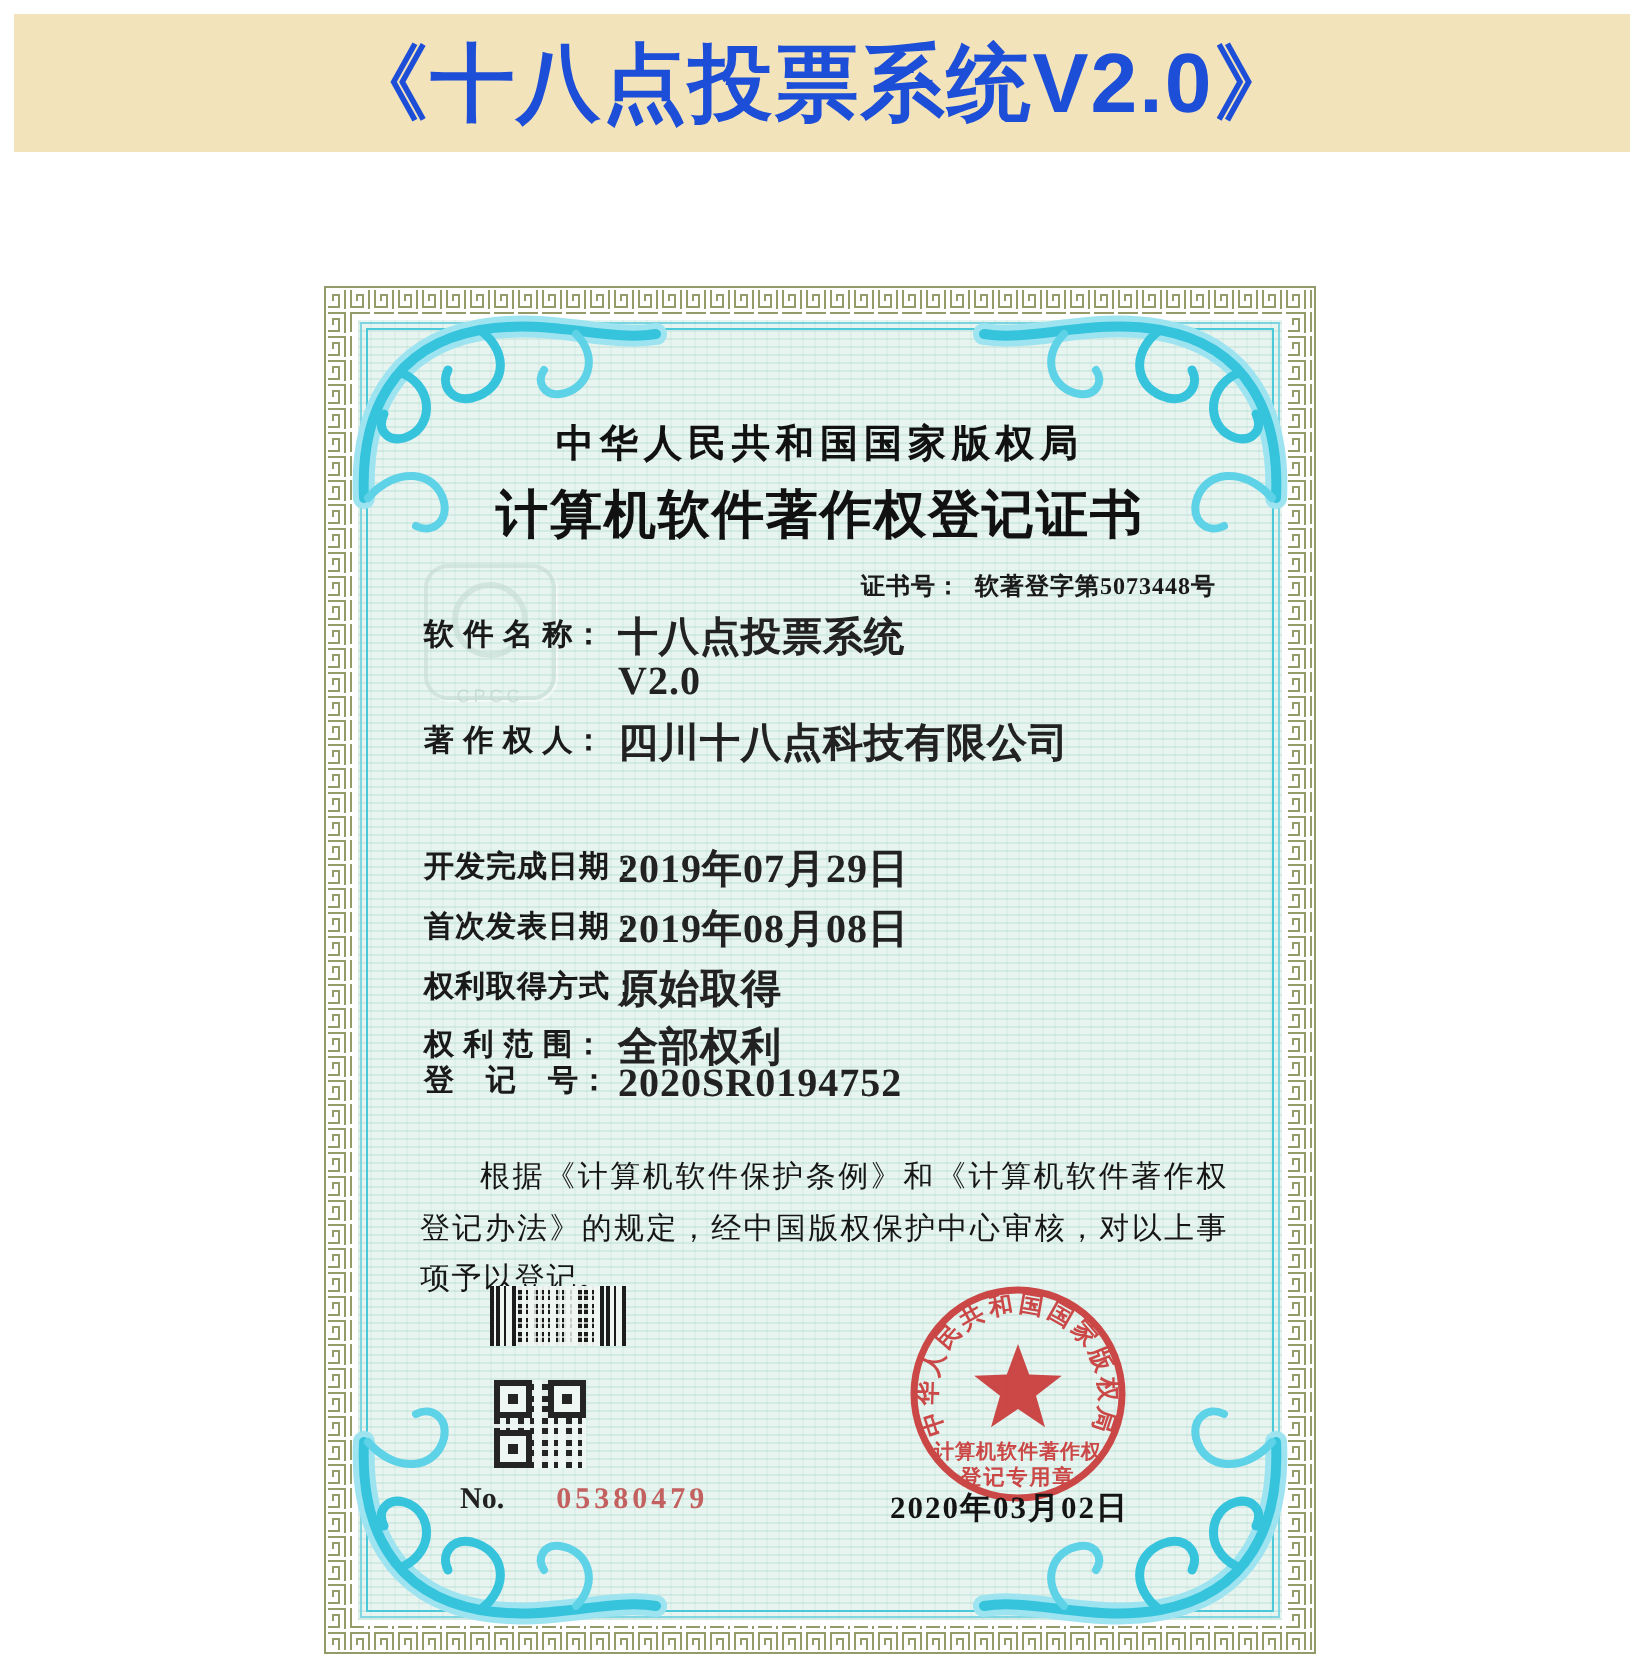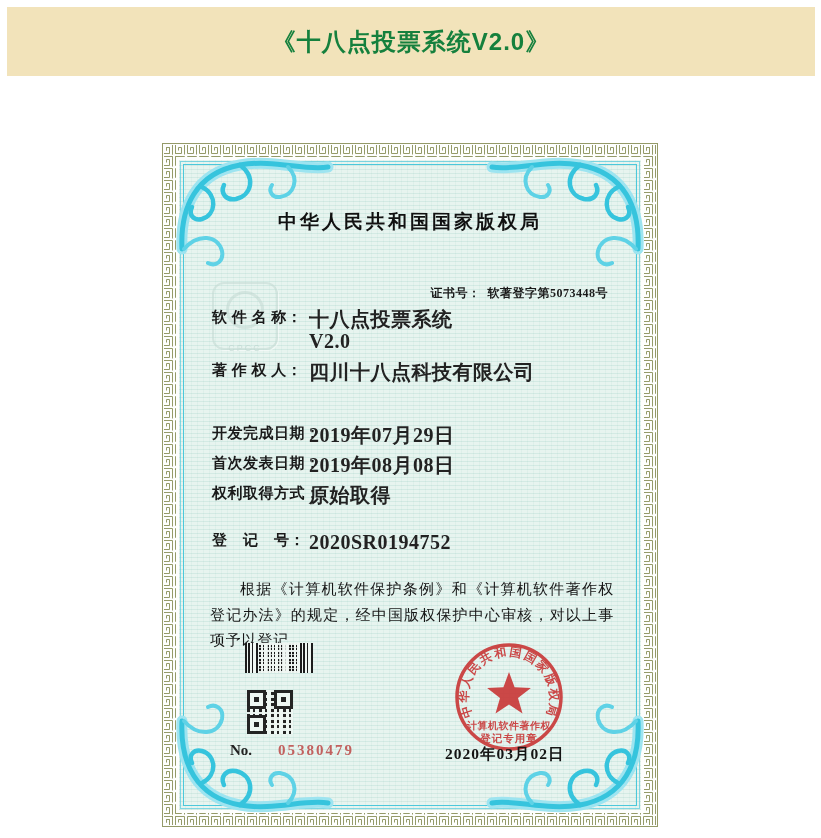--- a/index.html
+++ b/index.html
@@ -7,21 +7,21 @@
     width:821px;height:838px;position:relative;background:#ffffff;overflow:hidden;
     font-family:"Liberation Serif","DejaVu Serif",serif;color:#1a1a1a;
   }
   
   .banner{
     position:absolute;left:7px;top:7px;width:808px;height:69px;
     background:#f2e3ba;display:flex;align-items:center;justify-content:center;
   }
   .banner-title{
     font-family:"Liberation Sans","DejaVu Sans",sans-serif;
-    font-weight:bold;font-size:24px;color:#15803d;letter-spacing:1px;
+    font-weight:bold;font-size:42px;color:#1d4ed8;letter-spacing:1px;
   }
   
   .certificate{
     position:absolute;left:162px;top:143px;width:496px;height:684px;background:#fdfefd;
   }
   .frame-svg,.orn-svg{position:absolute;left:0;top:0;width:496px;height:684px;pointer-events:none;}
   .frame-svg{z-index:1;}
   .orn-svg{z-index:3;}
   .panel{
     position:absolute;left:17px;top:17px;right:17px;bottom:17px;z-index:2;
@@ -152,20 +152,21 @@
   </svg>
 
   <div class="watermark">
     <div class="wm-circle"></div>
     <div class="wm-text">CPCC</div>
   </div>
 
   <div class="content">
 
     <div class="authority">中华人民共和国国家版权局</div>
+    <div class="cert-title">计算机软件著作权登记证书</div>
 
     <div class="cert-no">
       <span class="lbl">证书号：</span><span>软著登字第5073448号</span>
     </div>
 
     <div class="field-row row-1">
       <span class="field-label">软 件 名 称：</span>
       <span class="field-value">
         <span>十八点投票系统</span><br>
         <span>V2.0</span>
@@ -179,20 +180,24 @@
       <span class="field-label">开发完成日期：</span>
       <span class="field-value">2019年07月29日</span>
     </div>
     <div class="field-row row-4">
       <span class="field-label">首次发表日期：</span>
       <span class="field-value">2019年08月08日</span>
     </div>
     <div class="field-row row-5">
       <span class="field-label">权利取得方式：</span>
       <span class="field-value">原始取得</span>
+    </div>
+    <div class="field-row row-6">
+      <span class="field-label">权 利 范 围：</span>
+      <span class="field-value">全部权利</span>
     </div>
     <div class="field-row row-7">
       <span class="field-label">登　记　号：</span>
       <span class="field-value">2020SR0194752</span>
     </div>
 
     <div class="statement">根据《计算机软件保护条例》和《计算机软件著作权登记办法》的规定，经中国版权保护中心审核，对以上事项予以登记。</div>
 
     <div class="barcode">
       <div class="barcode-noise"></div>

